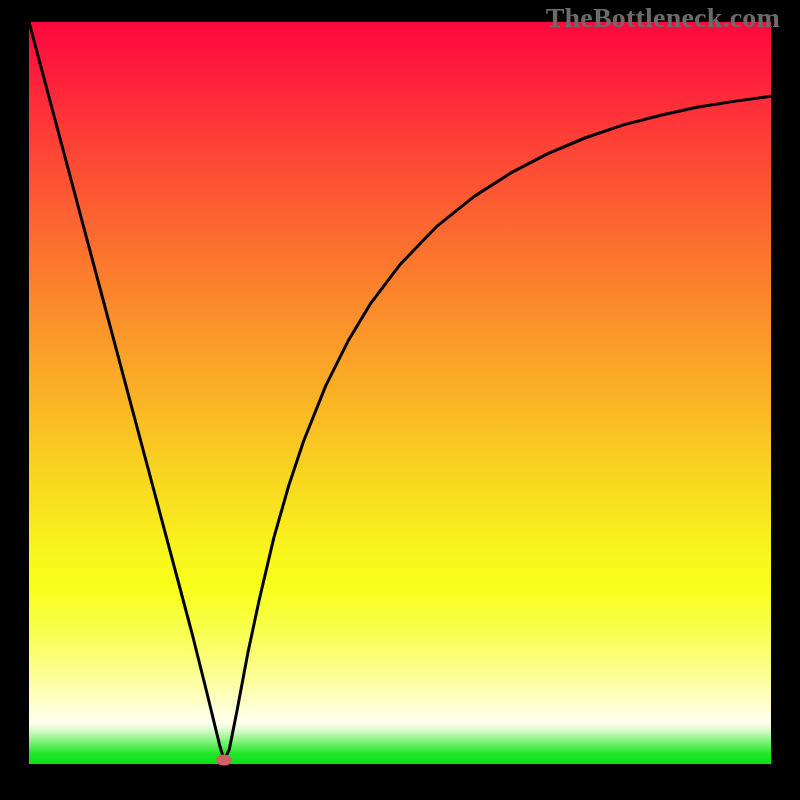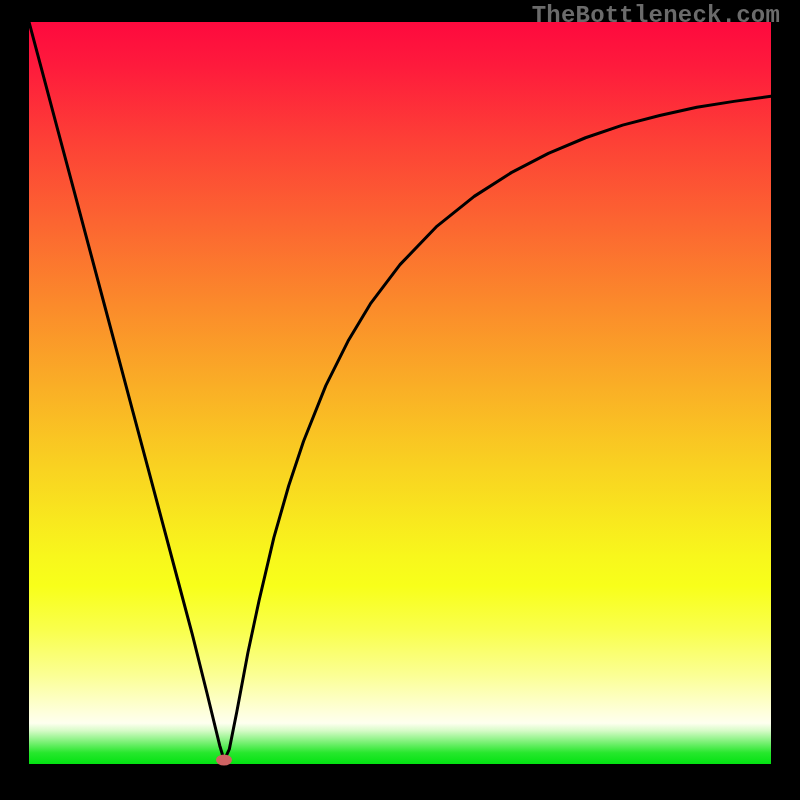--- a/index.html
+++ b/index.html
@@ -15,22 +15,22 @@
     left: 29px;
     top: 22px;
     width: 742px;
     height: 742px;
     background: #000;
   }
   .watermark {
     position: absolute;
     top: 2px;
     right: 20px;
-    font-family: Liberation Mono, monospace;
-    font-size: 24px;
+    font-family: Liberation Serif, serif;
+    font-size: 28px;
     font-weight: 600;
     color: #6b6b6b;
     letter-spacing: 0.2px;
   }
   svg { display: block; }
   .marker {
     position: absolute;
     width: 16px;
     height: 11px;
     border-radius: 50%;

